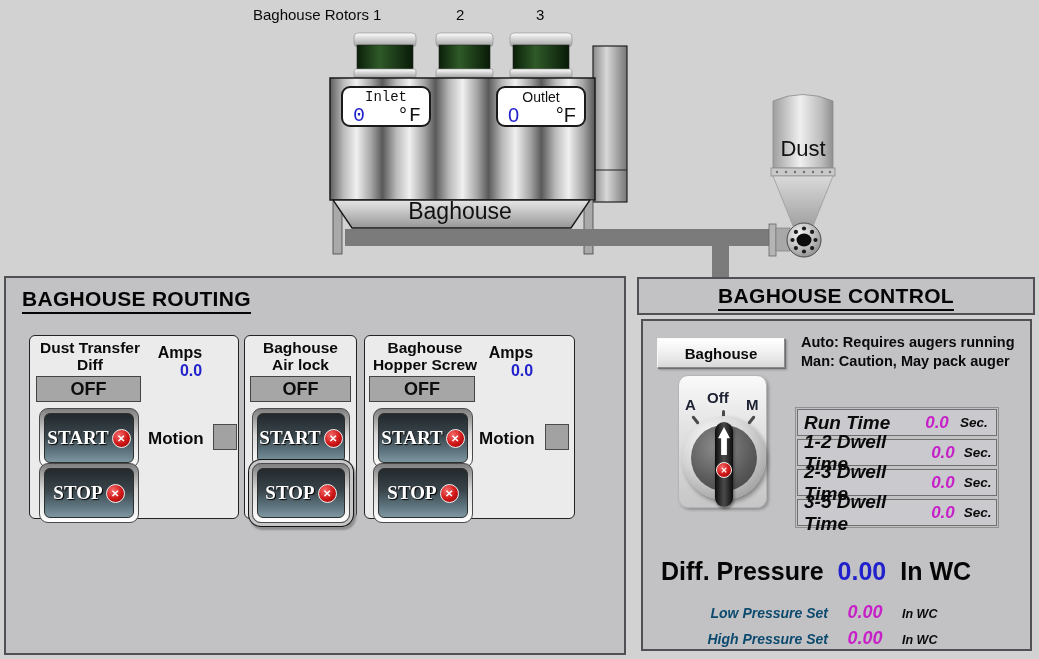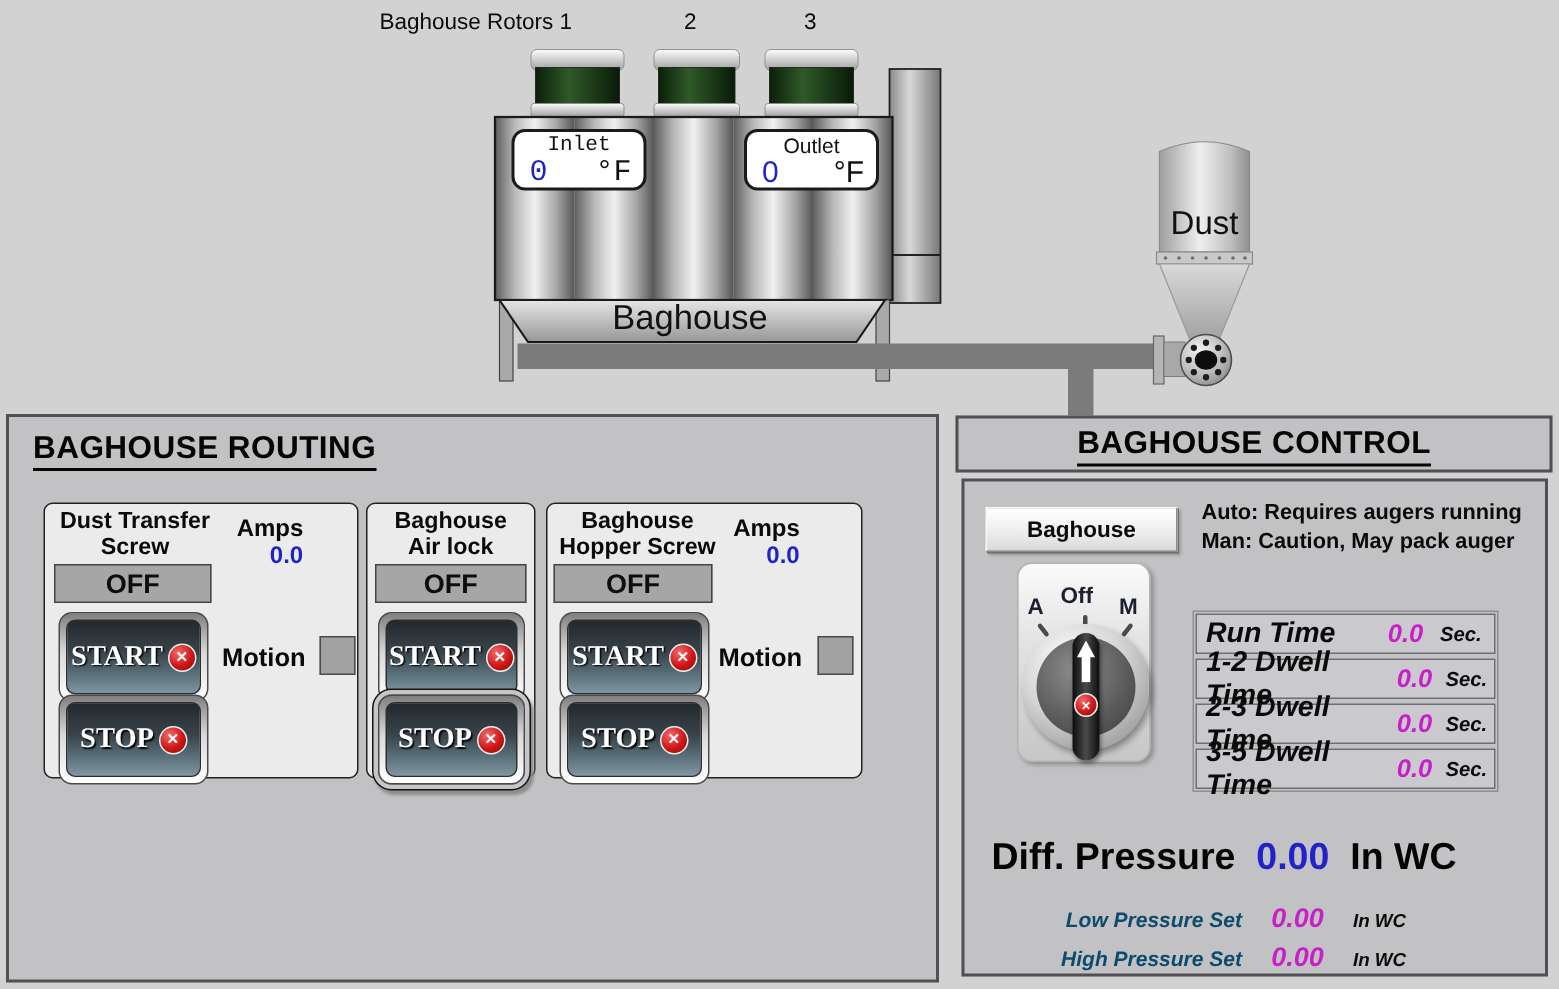--- a/index.html
+++ b/index.html
@@ -290,21 +290,21 @@
 
   <div class="baghouse-name">Baghouse</div>
   <div class="dust-name">Dust</div>
 
   <div class="panel routing-panel">
     <span class="panel-title routing-title">BAGHOUSE ROUTING</span>
 
     <div class="group-box g1">
       <div class="group-title">
         <span>Dust Transfer</span><br>
-        <span>Screw</span>
+        <span>Diff</span>
       </div>
       <div class="amps-label">Amps</div>
       <div class="amps-value">0.0</div>
       <div class="status-box">OFF</div>
       <div class="hmi-btn btn-start">
         <div class="face">
             <span>START</span>
             <span class="x-badge">✕</span>
           </div>
       </div>

